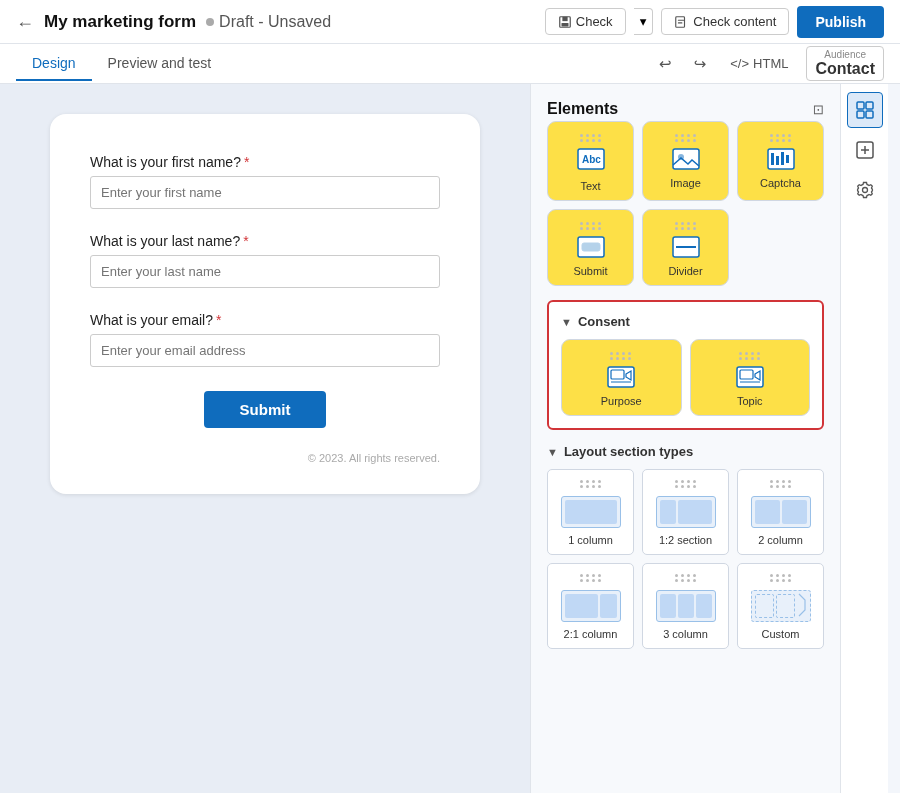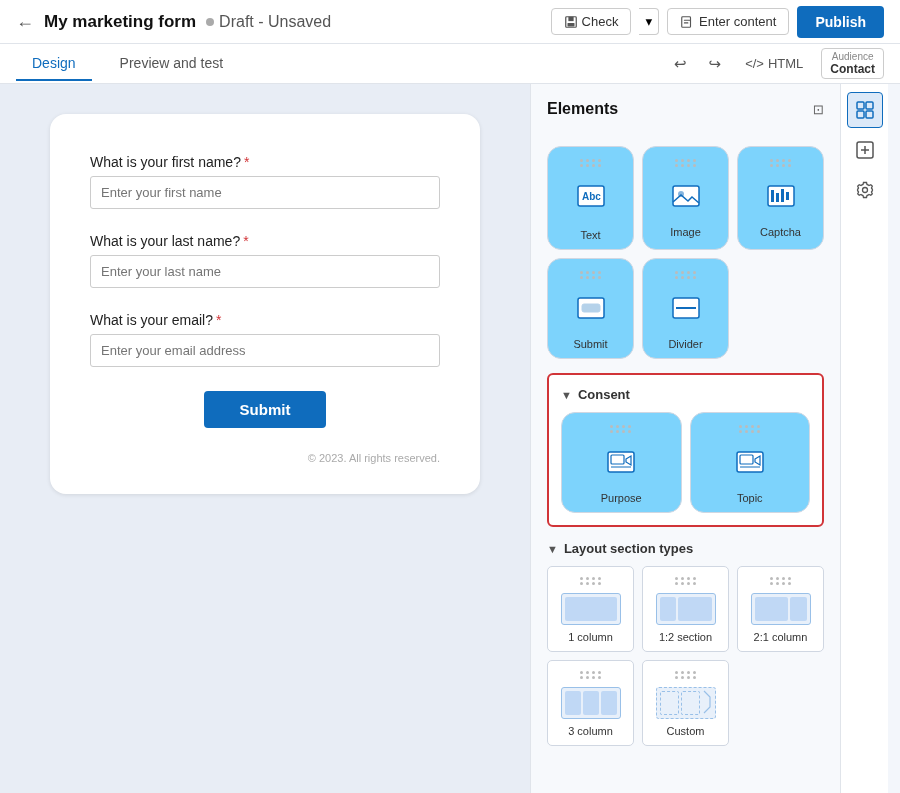--- a/index.html
+++ b/index.html
@@ -13,52 +13,52 @@
     .draft-badge { display: flex; align-items: center; gap: 5px; font-size: 16px; color: #555; }
     .draft-dot { width: 8px; height: 8px; border-radius: 50%; background: #aaa; display: inline-block; }
     .topbar-right { display: flex; align-items: center; gap: 8px; }
     .save-btn { display: flex; align-items: center; gap: 4px; background: none; border: 1px solid #ccc; border-radius: 4px; padding: 5px 12px; cursor: pointer; font-size: 13px; color: #333; }
     .save-caret { background: none; border: 1px solid #ccc; border-left: none; border-radius: 0 4px 4px 0; padding: 5px 6px; cursor: pointer; }
     .check-content-btn { display: flex; align-items: center; gap: 5px; background: none; border: 1px solid #ccc; border-radius: 4px; padding: 5px 12px; cursor: pointer; font-size: 13px; color: #333; }
     .publish-btn { background: #0f6cbd; color: #fff; border: none; border-radius: 4px; padding: 8px 18px; font-size: 14px; font-weight: 600; cursor: pointer; }
 
     
     .nav-tabs { display: flex; align-items: center; height: 40px; background: #fff; border-bottom: 1px solid #e0e4ea; padding: 0 16px; }
-    .nav-tabs-left { display: flex; gap: 12px; flex: 1; }
+    .nav-tabs-left { display: flex; gap: 0; flex: 1; }
     .tab { padding: 8px 16px; font-size: 14px; cursor: pointer; color: #555; border-bottom: 2px solid transparent; }
     .tab.active { color: #0f6cbd; border-bottom: 2px solid #0f6cbd; font-weight: 500; }
     .nav-tabs-right { display: flex; align-items: center; gap: 10px; }
     .nav-icon-btn { background: none; border: none; cursor: pointer; color: #555; font-size: 15px; padding: 4px 6px; border-radius: 3px; }
     .html-btn { background: none; border: none; cursor: pointer; color: #555; font-size: 13px; padding: 4px 8px; border-radius: 3px; display: flex; align-items: center; gap: 4px; }
     .audience-btn { display: flex; flex-direction: column; align-items: center; background: none; border: 1px solid #ccc; border-radius: 4px; padding: 2px 8px; cursor: pointer; font-size: 10px; color: #555; }
     .audience-label { font-size: 10px; color: #888; text-align: center; }
-    .audience-val { font-size: 12px; font-weight: 600; color: #333; }
+    .audience-val { font-size: 16px; font-weight: 600; color: #333; }
 
     
     .main-layout { display: flex; height: calc(793px - 84px); }
 
     
     .canvas-area { flex: 0 0 530px; background: #e8edf5; overflow-y: auto; display: flex; flex-direction: column; align-items: center; padding: 30px 0; }
     .form-card { background: #fff; width: 430px; border-radius: 16px; box-shadow: 0 1px 4px rgba(0,0,0,0.1); padding: 40px 40px 30px 40px; }
     .field-group { margin-bottom: 24px; }
     .field-label { font-size: 14px; font-weight: 500; margin-bottom: 6px; color: #222; }
     .required-star { color: #d13438; margin-left: 3px; }
     .field-input { width: 100%; border: 1px solid #ccc; border-radius: 3px; padding: 8px 10px; font-size: 13px; color: #888; outline: none; }
     .submit-wrap { display: flex; justify-content: center; margin-top: 10px; }
     .submit-btn { background: #0f6cbd; color: #fff; border: none; border-radius: 4px; padding: 10px 36px; font-size: 15px; font-weight: 600; cursor: pointer; }
     .footer-copy { text-align: right; font-size: 11px; color: #aaa; margin-top: 24px; }
 
     
     .elements-panel { flex: 0 0 310px; background: #f7f9fc; border-left: 1px solid #e0e4ea; overflow-y: auto; padding: 16px; }
-    .panel-header { display: flex; justify-content: space-between; margin-bottom: 28px; }
+    .panel-header { display: flex; justify-content: space-between; margin-bottom: 3px; }
     .panel-title { font-size: 16px; font-weight: 600; color: #111; }
     .panel-icon-btn { background: none; border: none; cursor: pointer; color: #666; }
 
     .elements-grid { display: grid; grid-template-columns: repeat(3, 1fr); gap: 8px; margin-bottom: 14px; }
-    .element-card { background: #7dd3fc; border: 1px solid #d0d7e2; border-radius: 14px; padding: 12px 8px 8px; display: flex; flex-direction: column; align-items: center; gap: 16px; cursor: pointer; }
+    .element-card { background: #fde047; border: 1px solid #d0d7e2; border-radius: 9px; padding: 12px 8px 8px; display: flex; flex-direction: column; align-items: center; gap: 4px; cursor: pointer; }
     .element-dots { display: grid; grid-template-columns: repeat(4, 4px); gap: 2px; margin-bottom: 2px; }
     .element-dot { width: 3px; height: 3px; background: #bbb; border-radius: 50%; }
     .element-label { font-size: 11px; color: #333; text-align: center; }
 
     
     .section-header { display: flex; align-items: center; gap: 6px; font-size: 13px; font-weight: 600; color: #333; margin-bottom: 10px; cursor: pointer; }
     .section-chevron { font-size: 11px; color: #555; }
     .consent-section { border: 2px solid #d13438; border-radius: 6px; padding: 12px; margin-bottom: 14px; background: #fff; }
     .consent-grid { display: grid; grid-template-columns: repeat(2, 1fr); gap: 8px; }
 
@@ -100,21 +100,21 @@
           <rect x="4" y="9" width="8" height="4" rx="0.5" fill="#555"></rect>
         </svg>
       <span>Check</span>
     </button>
     <button class="save-caret">▾</button>
     <button class="check-content-btn">
       <svg width="14" height="14" viewBox="0 0 16 16" fill="none">
           <rect x="2" y="2" width="10" height="12" rx="1" stroke="#555" stroke-width="1.3"></rect>
           <path d="M5 6h6M5 9h4" stroke="#555" stroke-width="1.2" stroke-linecap="round"></path>
         </svg>
-      <span>Enter content</span>
+      <span>Check content</span>
     </button>
     <button class="publish-btn">Publish</button>
   </div>
 </div>
 
 <div class="nav-tabs">
   <div class="nav-tabs-left">
     <div class="tab active">Design</div>
     <div class="tab">Preview and test</div>
   </div>
@@ -366,20 +366,37 @@
               <div class="element-dot"></div>
               <div class="element-dot"></div>
           </div>
           <div class="layout-preview">
             <div class="layout-col" style="flex:1;"></div>
             <div class="layout-col" style="flex:2;"></div>
           </div>
           <span class="layout-label">1:2 section</span>
         </div>
 
+        <div class="layout-card">
+          <div class="element-dots">
+            <div class="element-dot"></div>
+              <div class="element-dot"></div>
+              <div class="element-dot"></div>
+              <div class="element-dot"></div>
+            <div class="element-dot"></div>
+              <div class="element-dot"></div>
+              <div class="element-dot"></div>
+              <div class="element-dot"></div>
+          </div>
+          <div class="layout-preview">
+            <div class="layout-col" style="flex:1;"></div>
+            <div class="layout-col" style="flex:1;"></div>
+          </div>
+          <span class="layout-label">2 column</span>
+        </div>
 
         <div class="layout-card">
           <div class="element-dots">
             <div class="element-dot"></div>
               <div class="element-dot"></div>
               <div class="element-dot"></div>
               <div class="element-dot"></div>
             <div class="element-dot"></div>
               <div class="element-dot"></div>
               <div class="element-dot"></div>

